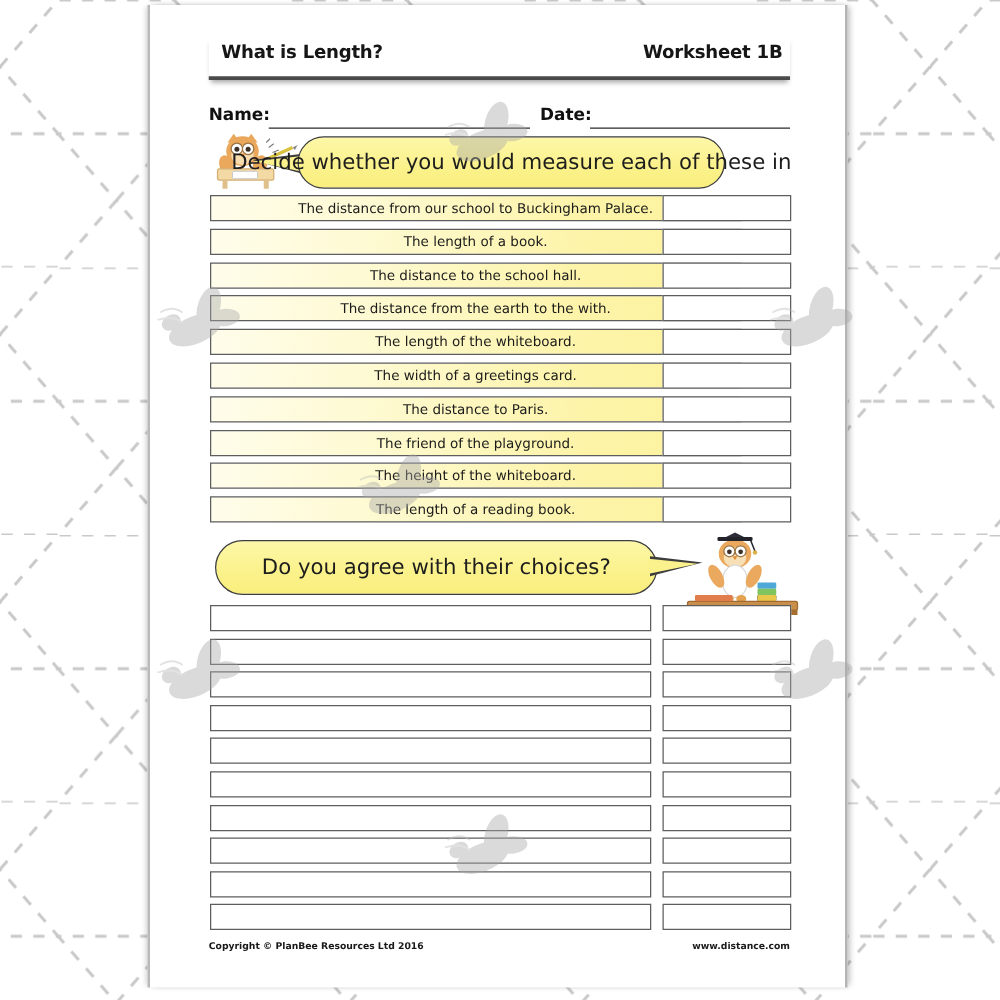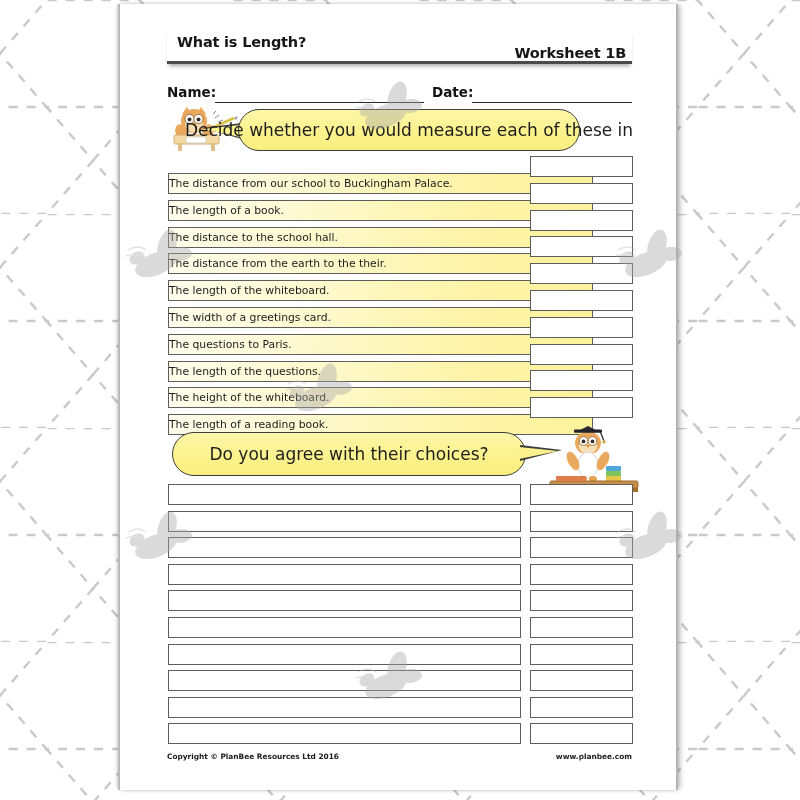--- a/index.html
+++ b/index.html
@@ -65,21 +65,21 @@
     position: absolute;
     top: 6px;
     font-family: "DejaVu Sans", sans-serif;
     font-weight: bold;
     font-size: 14.5px;
     color: #161616;
     letter-spacing: -0.2px;
     white-space: nowrap;
   }
   .header-title { left: 10px; }
-  .header-right { right: 6px; margin-top: 11px; }
+  .header-right { right: 6px; }
 
   
   .namedate {
     position: absolute;
     left: 47px;
     top: 80px;
     width: 465px;
     height: 20px;
   }
   .nd-label {
@@ -177,21 +177,21 @@
     position: absolute;
     left: 0;
     top: 0;
     width: 425px;
     height: 21px;
     border: 1.4px solid #5d5d5d;
     background: linear-gradient(100deg,#fffdeb 0%, #fefad4 28%, #fdf4a9 70%, #fcf29c 100%);
     box-sizing: border-box;
     display: flex;
     align-items: center;
-    margin-top: 17px;
+    justify-content: center;
   }
   .q-text {
     font-family: "DejaVu Sans", sans-serif;
     font-size: 10.8px;
     color: #1b1b1b;
     white-space: nowrap;
   }
   .a-box {
     position: absolute;
     left: 362px;
@@ -335,45 +335,45 @@
           <div class="a-box"></div>
         </div>
         <div class="row" style="top: 205.6px;">
           <div class="q-box">
             <span class="q-text">The distance to the school hall.</span>
           </div>
           <div class="a-box"></div>
         </div>
         <div class="row" style="top: 232.4px;">
           <div class="q-box">
-            <span class="q-text">The distance from the earth to the their.</span>
+            <span class="q-text">The distance from the earth to the with.</span>
           </div>
           <div class="a-box"></div>
         </div>
         <div class="row" style="top: 259.2px;">
           <div class="q-box">
             <span class="q-text">The length of the whiteboard.</span>
           </div>
           <div class="a-box"></div>
         </div>
         <div class="row" style="top: 286px;">
           <div class="q-box">
             <span class="q-text">The width of a greetings card.</span>
           </div>
           <div class="a-box"></div>
         </div>
         <div class="row" style="top: 312.8px;">
           <div class="q-box">
-            <span class="q-text">The questions to Paris.</span>
+            <span class="q-text">The distance to Paris.</span>
           </div>
           <div class="a-box"></div>
         </div>
         <div class="row" style="top: 339.6px;">
           <div class="q-box">
-            <span class="q-text">The length of the questions.</span>
+            <span class="q-text">The friend of the playground.</span>
           </div>
           <div class="a-box"></div>
         </div>
         <div class="row" style="top: 366.4px;">
           <div class="q-box">
             <span class="q-text">The height of the whiteboard.</span>
           </div>
           <div class="a-box"></div>
         </div>
         <div class="row" style="top: 393.2px;">
@@ -454,21 +454,21 @@
           <div class="blank-right"></div>
         </div>
         <div class="blank-row" style="top: 719.4px;">
           <div class="blank-left"></div>
           <div class="blank-right"></div>
         </div>
       </div>
 
     <div class="footer">
       <span id="footer-copyright">Copyright © PlanBee Resources Ltd 2016</span>
-      <span id="footer-url">www.planbee.com</span>
+      <span id="footer-url">www.distance.com</span>
     </div>
 
   </div>
 </div>
 
 <svg class="bee-mark" style="left:122px; top:228px; width:72px; height:56px;" viewBox="0 0 72 56" xmlns="http://www.w3.org/2000/svg">
   <g fill="#a8a8a8">
     <ellipse cx="34" cy="36" rx="22" ry="11" transform="rotate(-22 34 36)"></ellipse>
     <ellipse cx="45" cy="18" rx="9" ry="17" transform="rotate(16 45 18)"></ellipse>
     <ellipse cx="58" cy="26" rx="12" ry="7" transform="rotate(-6 58 26)"></ellipse>

